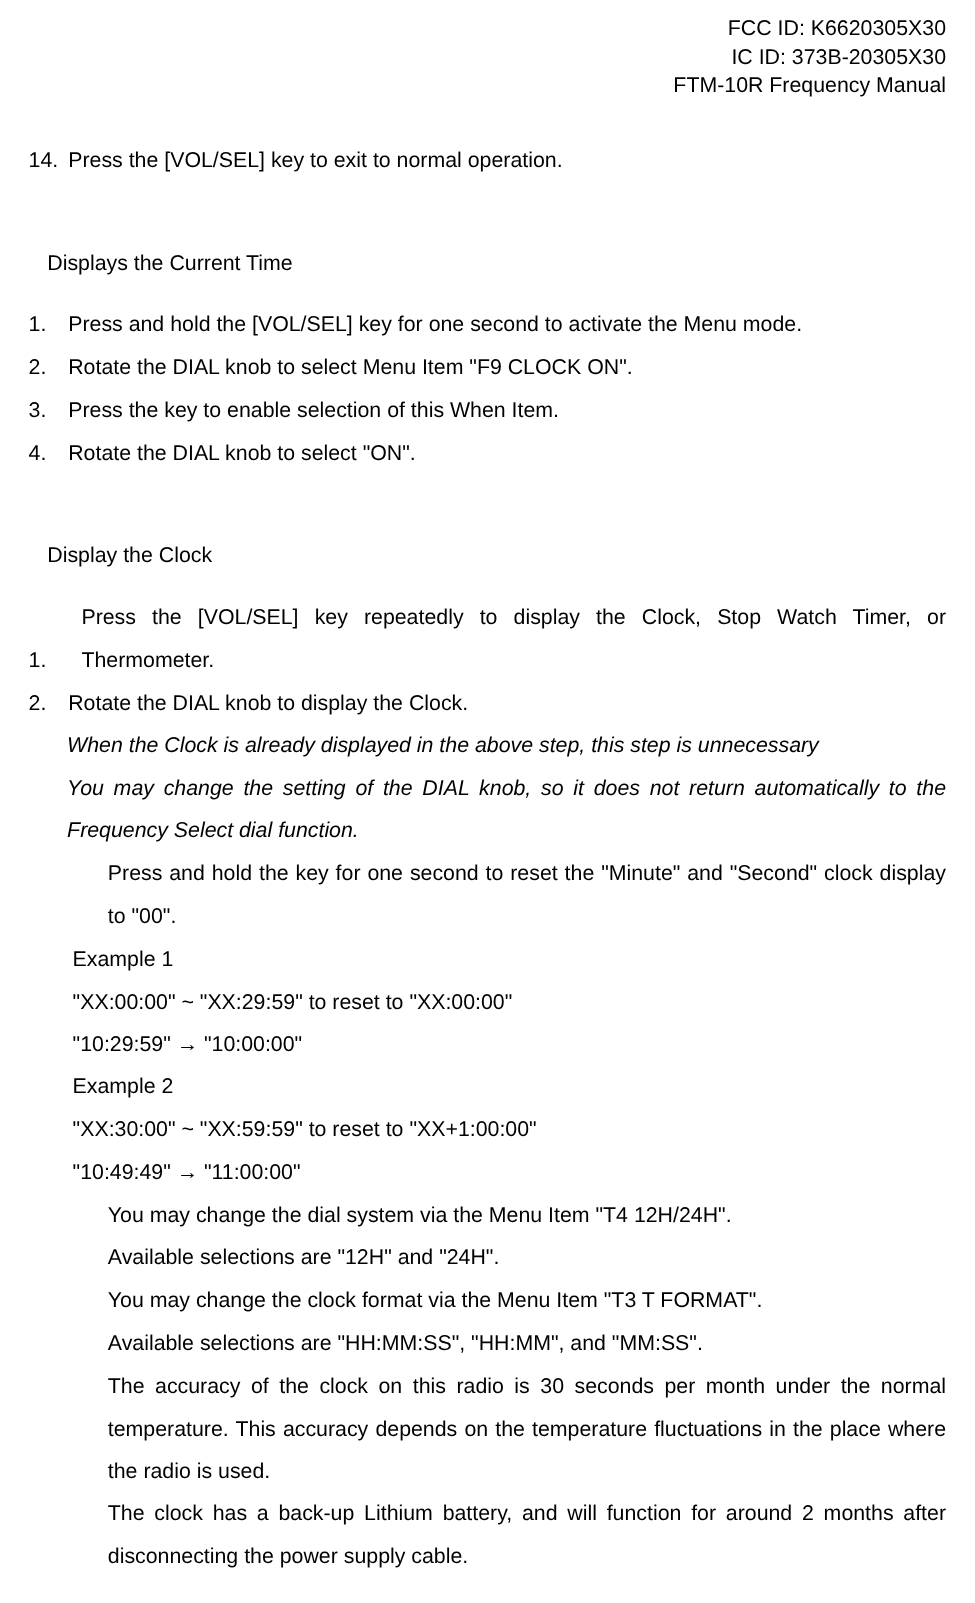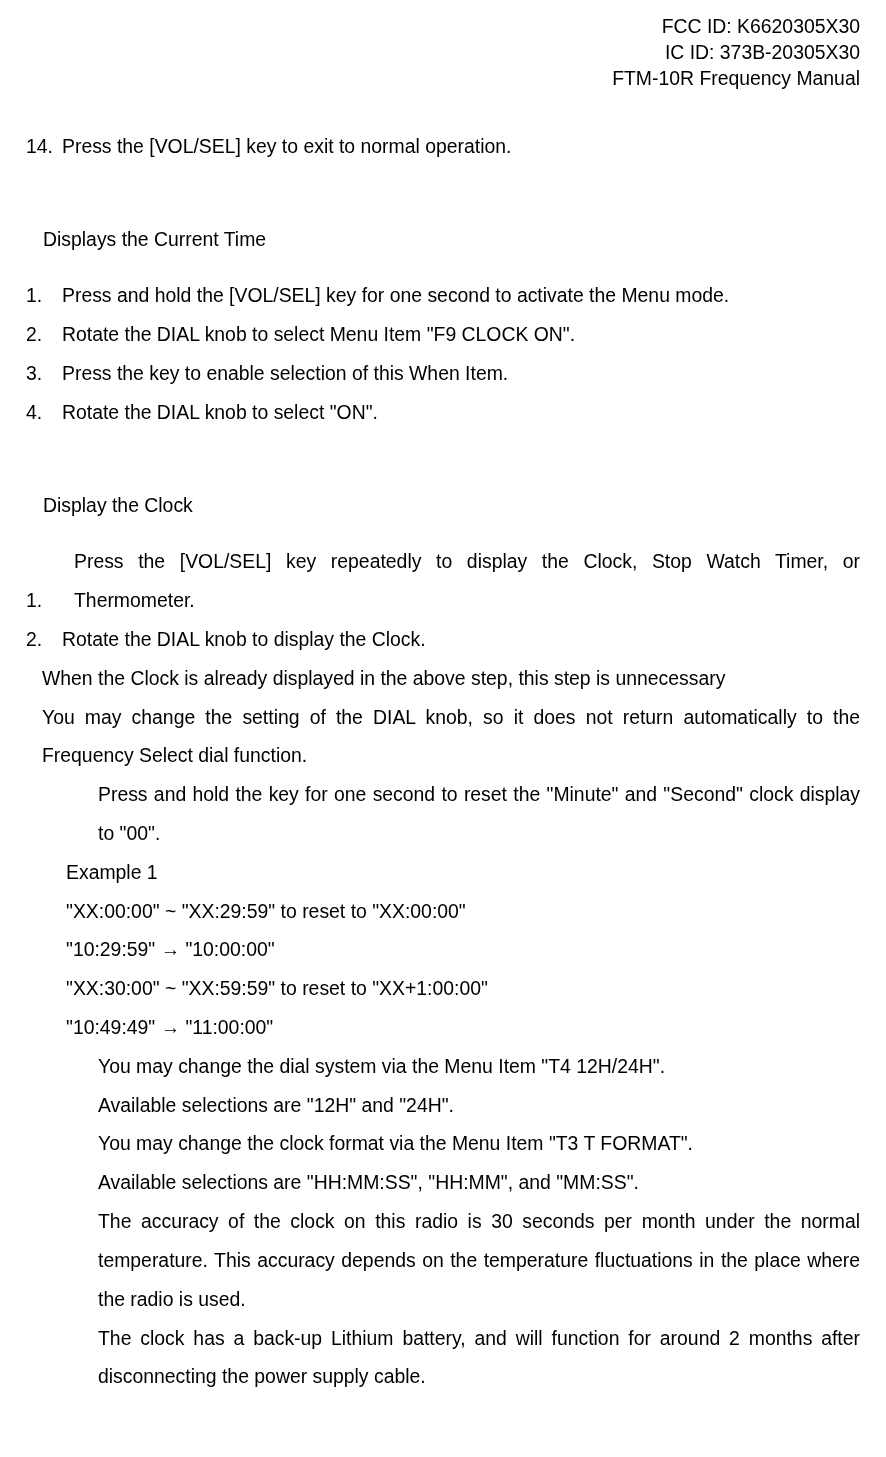--- a/index.html
+++ b/index.html
@@ -35,21 +35,22 @@
       flex-shrink: 0;
     }
     .step-text {
       flex: 1;
     }
     .step-text.justify {
       text-align: justify;
       margin-left: 12px;
     }
     .indent1 {
-      margin-left: 16px;
+      margin-left: 35px;
+      font-style: italic;
     }
     .indent2 {
       margin-left: 72px;
     }
     .indent3 {
       margin-left: 40px;
     }
     .spacer {
       height: 38px;
     }
@@ -111,20 +112,21 @@
   </div>
 
   <p class="indent1">When the Clock is already displayed in the above step, this step is unnecessary</p>
   <p class="indent1 justify">You may change the setting of the DIAL knob, so it does not return automatically to the Frequency Select dial function.</p>
 
   <p class="indent2 justify">Press and hold the   key for one second to reset the "Minute" and "Second" clock display to "00".</p>
 
   <p class="indent3">Example 1</p>
   <p class="indent3">"XX:00:00" ~ "XX:29:59" to reset to "XX:00:00"</p>
   <p class="indent3">"10:29:59" → "10:00:00"</p>
+  <p class="indent3">Example 2</p>
   <p class="indent3">"XX:30:00" ~ "XX:59:59" to reset to "XX+1:00:00"</p>
   <p class="indent3">"10:49:49" → "11:00:00"</p>
 
   <p class="indent2">You may change the dial system via the Menu Item "T4 12H/24H".</p>
   <p class="indent2">Available selections are "12H" and "24H".</p>
   <p class="indent2">You may change the clock format via the Menu Item "T3 T FORMAT".</p>
   <p class="indent2">Available selections are "HH:MM:SS", "HH:MM", and "MM:SS".</p>
   <p class="indent2 justify">The accuracy of the clock on this radio is 30 seconds per month under the normal temperature. This accuracy depends on the temperature fluctuations in the place where the radio is used.</p>
   <p class="indent2 justify">The clock has a back-up Lithium battery, and will function for around 2 months after disconnecting the power supply cable.</p>
 

